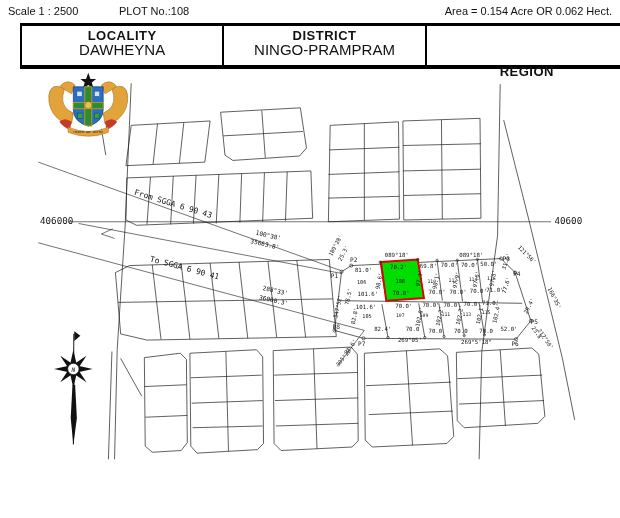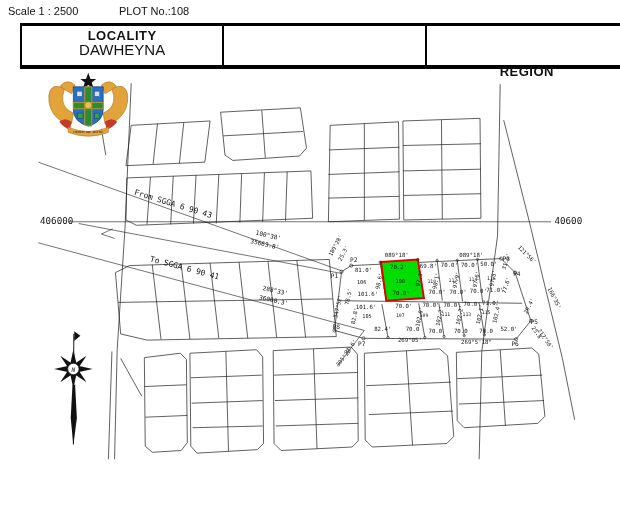--- a/index.html
+++ b/index.html
@@ -19,28 +19,31 @@
   svg text{font-family:"DejaVu Sans Mono",monospace;fill:#151515;}
   .ln{stroke:#1c1c1c;stroke-width:.8;fill:none;}
   .thin{stroke:#1c1c1c;stroke-width:.7;fill:none;}
 </style>
 </head>
 <body>
 
 <div class="hdr">
   <span class="scale">Scale 1 : 2500</span>
   <span class="plotno">PLOT No.:108</span>
+  <span class="area">Area =  0.154 Acre OR 0.062 Hect.</span>
 </div>
 
 <div class="infotable">
   <div class="cell">
     <div class="lab">LOCALITY</div>
     <div class="val">DAWHEYNA</div>
   </div>
   <div class="cell">
+    <div class="lab">DISTRICT</div>
+    <div class="val">NINGO-PRAMPRAM</div>
   </div>
   <div class="cell">
     <div class="lab">REGION</div>
   </div>
 </div>
 
 <svg width="620" height="454" viewBox="0 64 620 518">
 
   <g>
     <path class="ln" d="M106,86 L99,250 L90,390 L87,515"></path>

